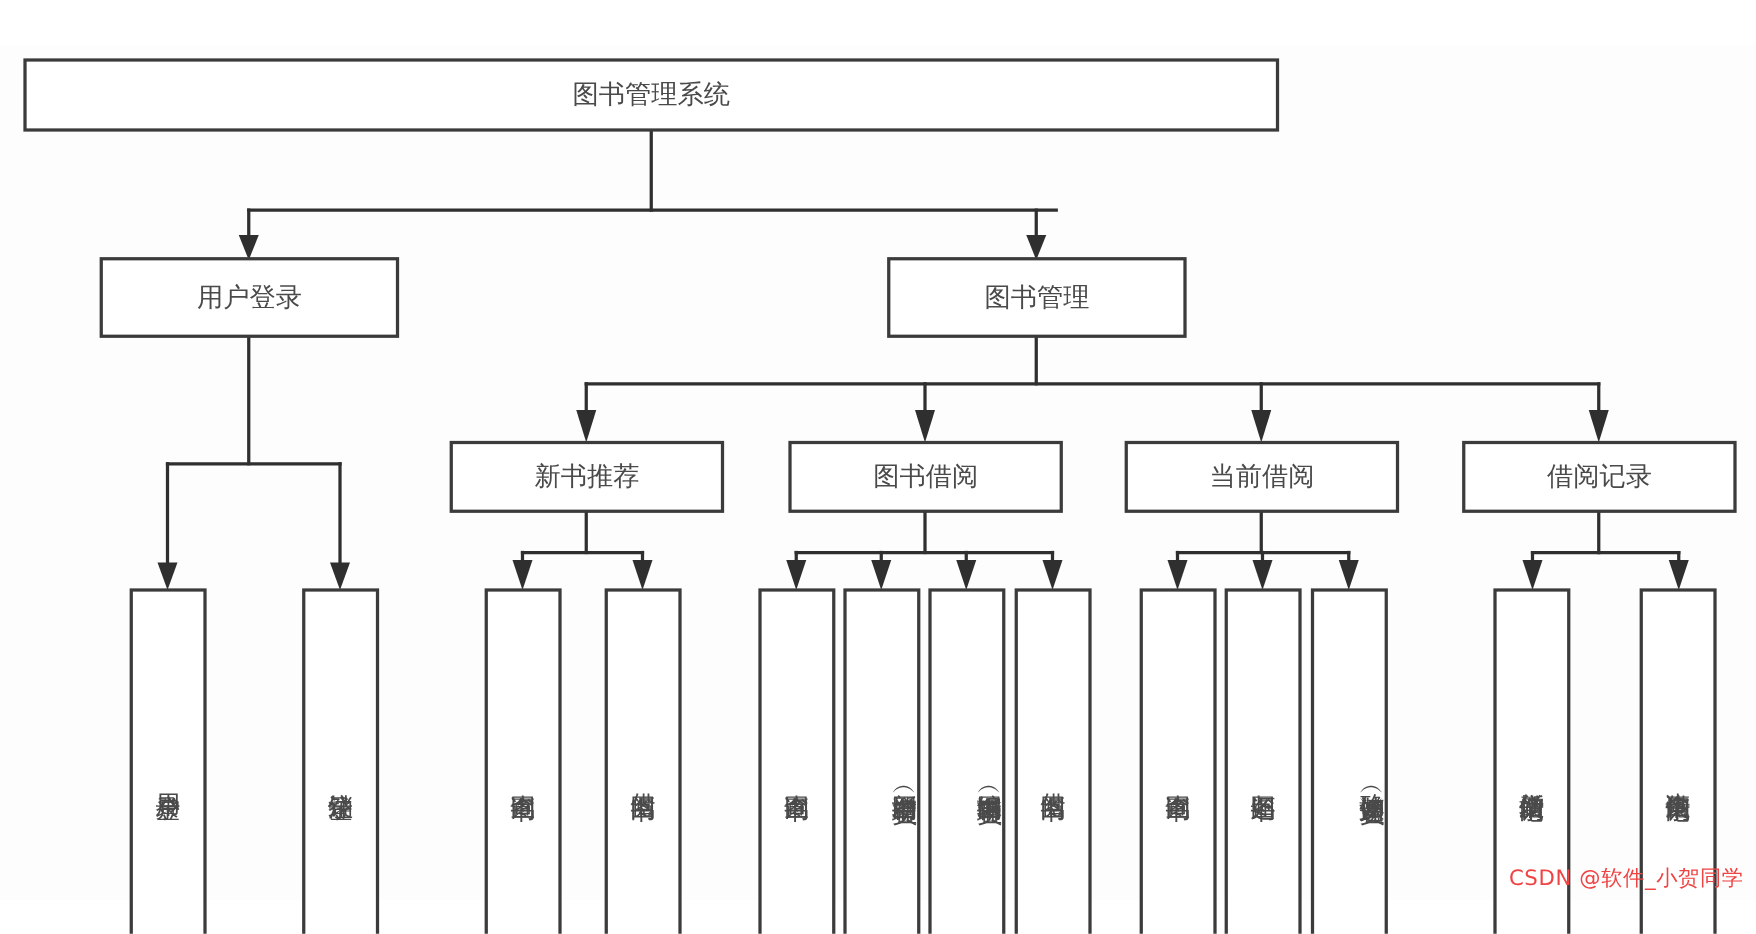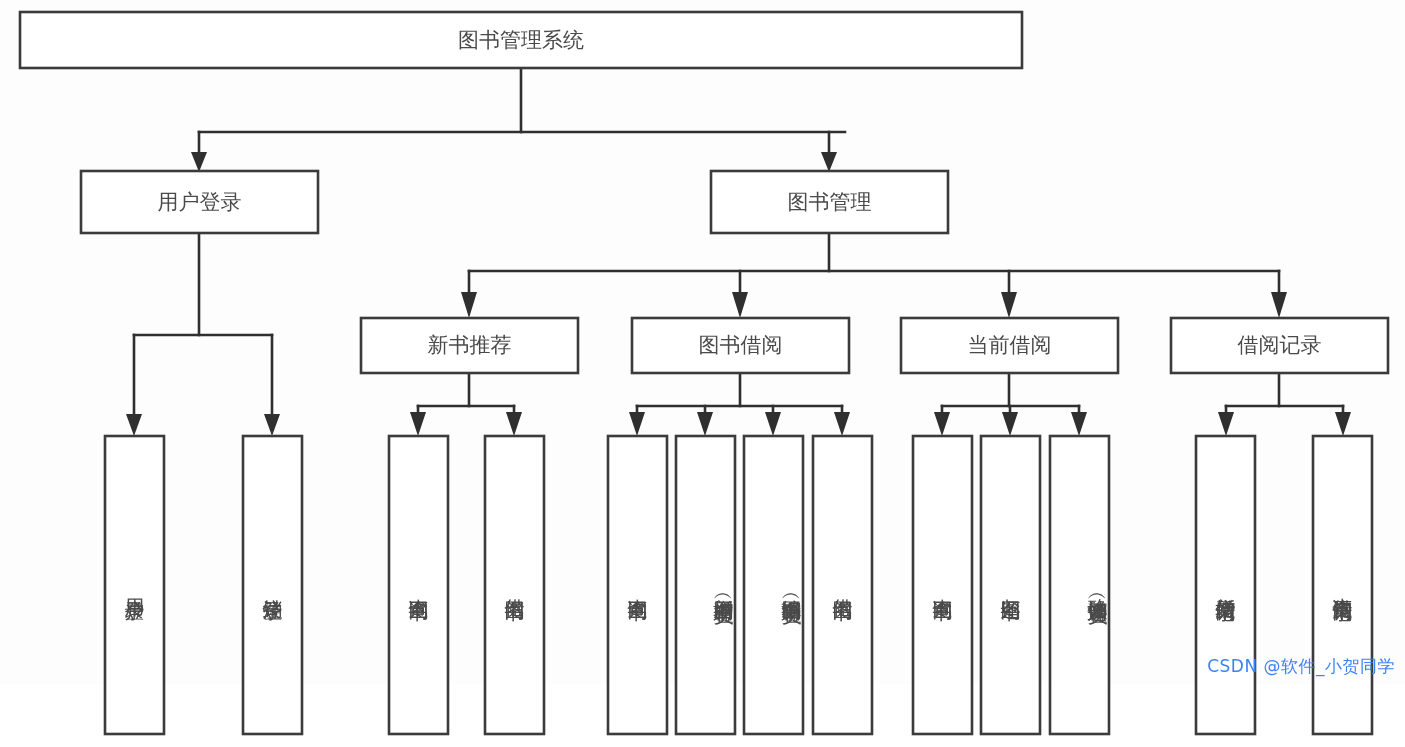--- a/index.html
+++ b/index.html
@@ -11,20 +11,21 @@
     width: 1405px;
     height: 747px;
     font-family: "DejaVu Sans", "Liberation Sans", sans-serif;
     overflow: hidden;
   }
   #diagram-root {
     position: relative;
     width: 1405px;
     height: 684px;
     background: #fdfdfd;
+    margin-top: 36px;
   }
   svg.flow {
     position: absolute;
     top: 0;
     left: 0;
     width: 1405px;
     height: 747px;
   }
   .node-rect {
     fill: #ffffff;
@@ -69,21 +70,21 @@
     letter-spacing: 1px;
     white-space: nowrap;
     pointer-events: none;
   }
   .watermark {
     position: absolute;
     right: 10px;
     bottom: 6px;
     font-family: "DejaVu Sans", "Liberation Sans", sans-serif;
     font-size: 17px;
-    color: #3b82f6;
+    color: #ef4444;
     letter-spacing: 0.5px;
     white-space: nowrap;
   }
 </style>
 </head>
 <body>
 
 <div id="diagram-root">
 
   <svg class="flow" viewBox="0 0 1405 747" xmlns="http://www.w3.org/2000/svg">

